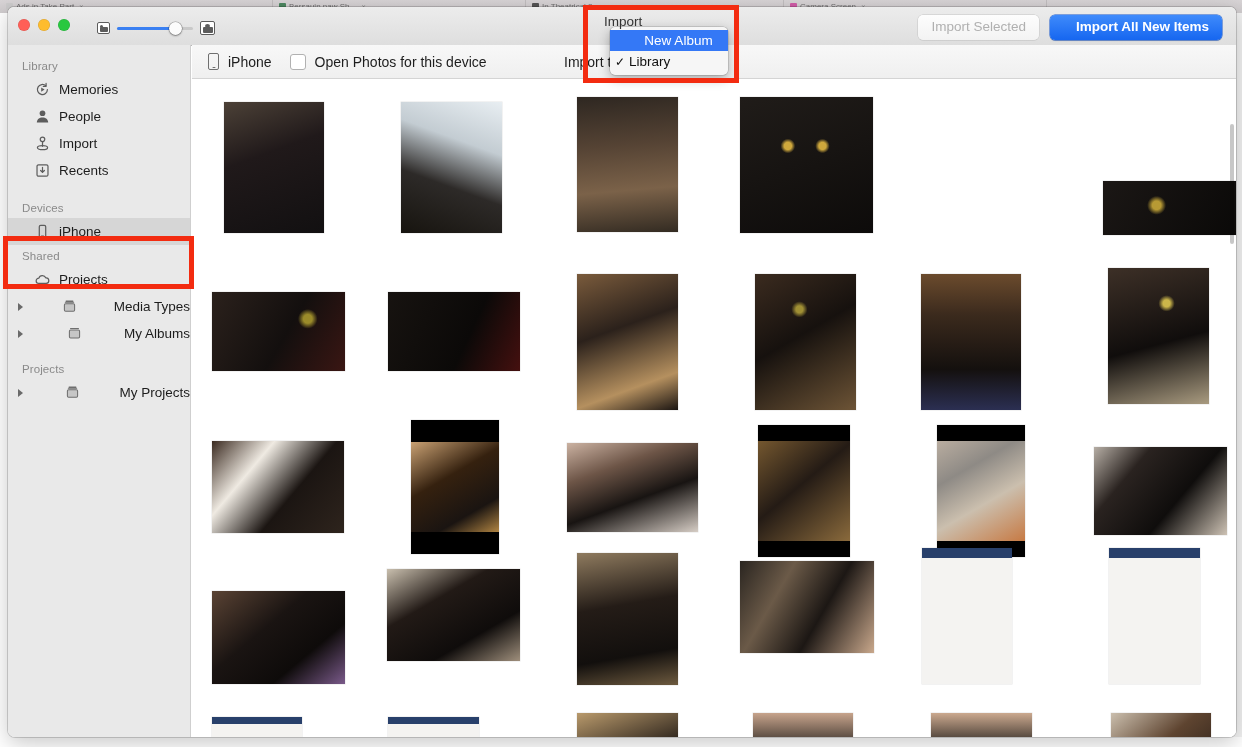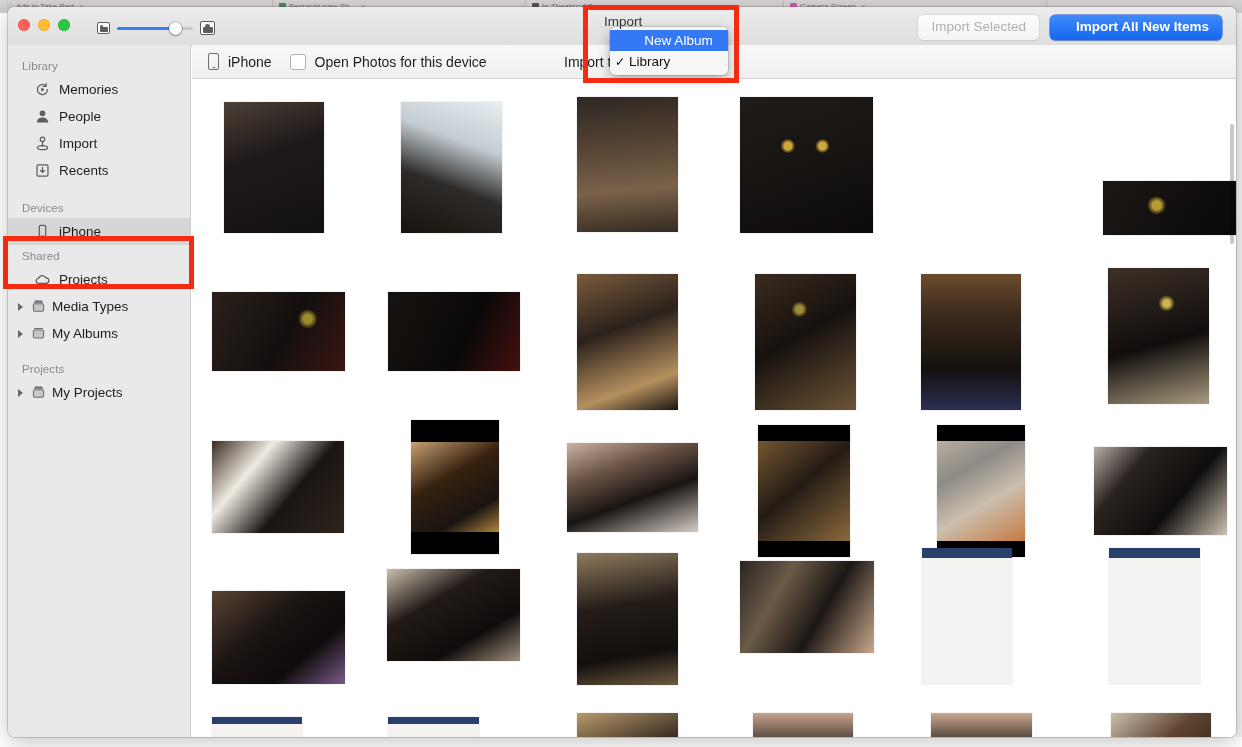--- a/index.html
+++ b/index.html
@@ -188,21 +188,21 @@
   .side-row {
     display: flex;
     align-items: center;
     gap: 8px;
     height: 27px;
     padding-left: 26px;
     color: #1d1d1d;
   }
   .side-row.selected { background: #d6d6d6; }
   .side-row .ico { width: 17px; height: 17px; flex: none; display: block; }
-  .side-row.indent { padding-left: 10px; gap: 5px; }
+  .side-row.indent { padding-left: 10px; gap: 5px; justify-content: space-between; }
   .tri {
     width: 0; height: 0;
     border-left: 5px solid #6a6a6a;
     border-top: 4px solid transparent;
     border-bottom: 4px solid transparent;
     flex: none;
     margin-right: 2px;
   }
 
   

